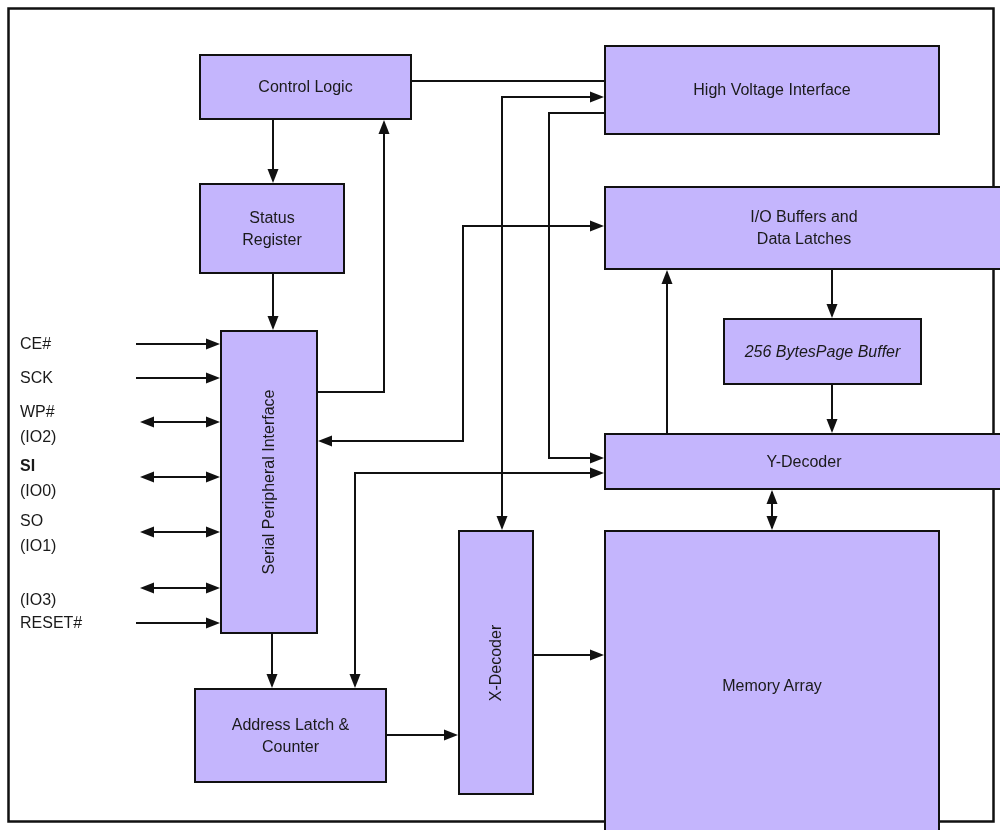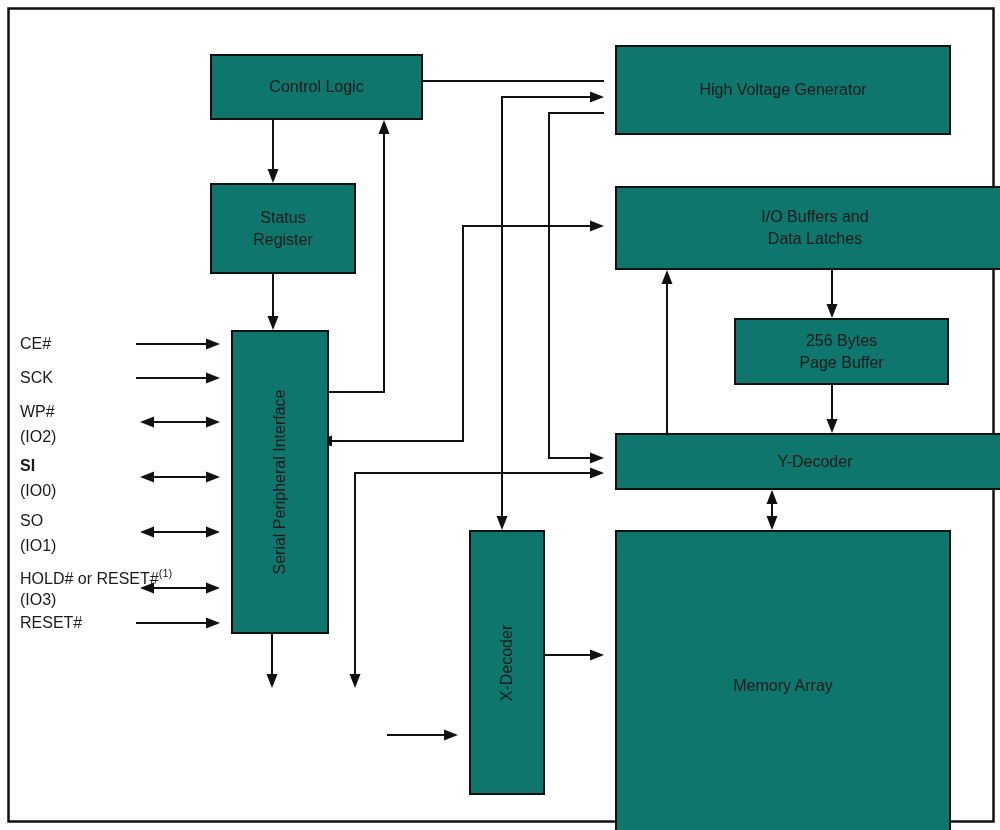--- a/index.html
+++ b/index.html
@@ -3,22 +3,22 @@
 <meta charset="utf-8">
 <style>
   html,body{margin:0;padding:0;background:#ffffff;}
   .stage{
     position:relative;width:1000px;height:830px;background:#ffffff;
     font-family:"Liberation Sans","DejaVu Sans",sans-serif;
     color:#1a1a1a;overflow:hidden;
   }
   .box{
     position:absolute;box-sizing:border-box;border:2px solid #111;
-    background:#0f766e;display:flex;align-items:center;justify-content:center;
-    text-align:center;font-size:16px;line-height:22px;z-index:2;margin-left:11px;
+    background:#c4b5fd;display:flex;align-items:center;justify-content:center;
+    text-align:center;font-size:16px;line-height:22px;z-index:2;
   }
   .box .vtext{
     position:absolute;left:50%;top:50%;
     transform:translate(-50%,-50%) rotate(-90deg);
     white-space:nowrap;font-size:16px;
   }
   .siglabel{
     position:absolute;font-size:16px;line-height:20px;text-align:left;
     white-space:nowrap;z-index:2;
   }
@@ -140,35 +140,39 @@
 
   <div class="box" style="left:199px;top:183px;width:146px;height:91px;flex-direction:column;">
     <span>Status</span>
     <span>Register</span>
   </div>
 
   <div class="box" style="left:220px;top:330px;width:98px;height:304px;">
     <span class="vtext">Serial Peripheral Interface</span>
   </div>
 
+  <div class="box" style="left:194px;top:688px;width:193px;height:95px;flex-direction:column;">
+    <span>Address Latch &amp;</span>
+    <span>Counter</span>
+  </div>
 
   <div class="box" style="left:458px;top:530px;width:76px;height:265px;">
     <span class="vtext">X-Decoder</span>
   </div>
 
   <div class="box" style="left:604px;top:45px;width:336px;height:90px;">
-    <span>High Voltage Generator</span>
+    <span>High Voltage Interface</span>
   </div>
 
   <div class="box" style="left:604px;top:186px;width:400px;height:84px;flex-direction:column;">
     <span>I/O Buffers and</span>
     <span>Data Latches</span>
   </div>
 
-  <div class="box" style="left:723px;top:318px;width:215px;height:67px;flex-direction:column;">
+  <div class="box" style="left:723px;top:318px;width:199px;height:67px;font-style:italic;">
     <span>256 Bytes</span>
     <span>Page Buffer</span>
   </div>
 
   <div class="box" style="left:604px;top:433px;width:400px;height:57px;">
     <span>Y-Decoder</span>
   </div>
 
   <div class="box" style="left:604px;top:530px;width:336px;height:312px;">
     <span>Memory Array</span>
@@ -180,18 +184,17 @@
 
   <div class="siglabel" style="left:20px;top:402px;width:102px;">WP#</div>
   <div class="siglabel" style="left:20px;top:427px;width:102px;">(IO2)</div>
 
   <div class="siglabel" style="left:20px;top:456px;width:102px;font-weight:bold;">SI</div>
   <div class="siglabel" style="left:20px;top:481px;width:102px;">(IO0)</div>
 
   <div class="siglabel" style="left:20px;top:511px;width:102px;">SO</div>
   <div class="siglabel" style="left:20px;top:536px;width:102px;">(IO1)</div>
 
-  <div class="siglabel" style="left:20px;top:564px;width:185px;"><span>HOLD# or RESET#</span><sup>(1)</sup></div>
   <div class="siglabel" style="left:20px;top:590px;width:102px;">(IO3)</div>
 
   <div class="siglabel" style="left:20px;top:613px;width:102px;">RESET#</div>
 
 </div>
 
 </body></html>

